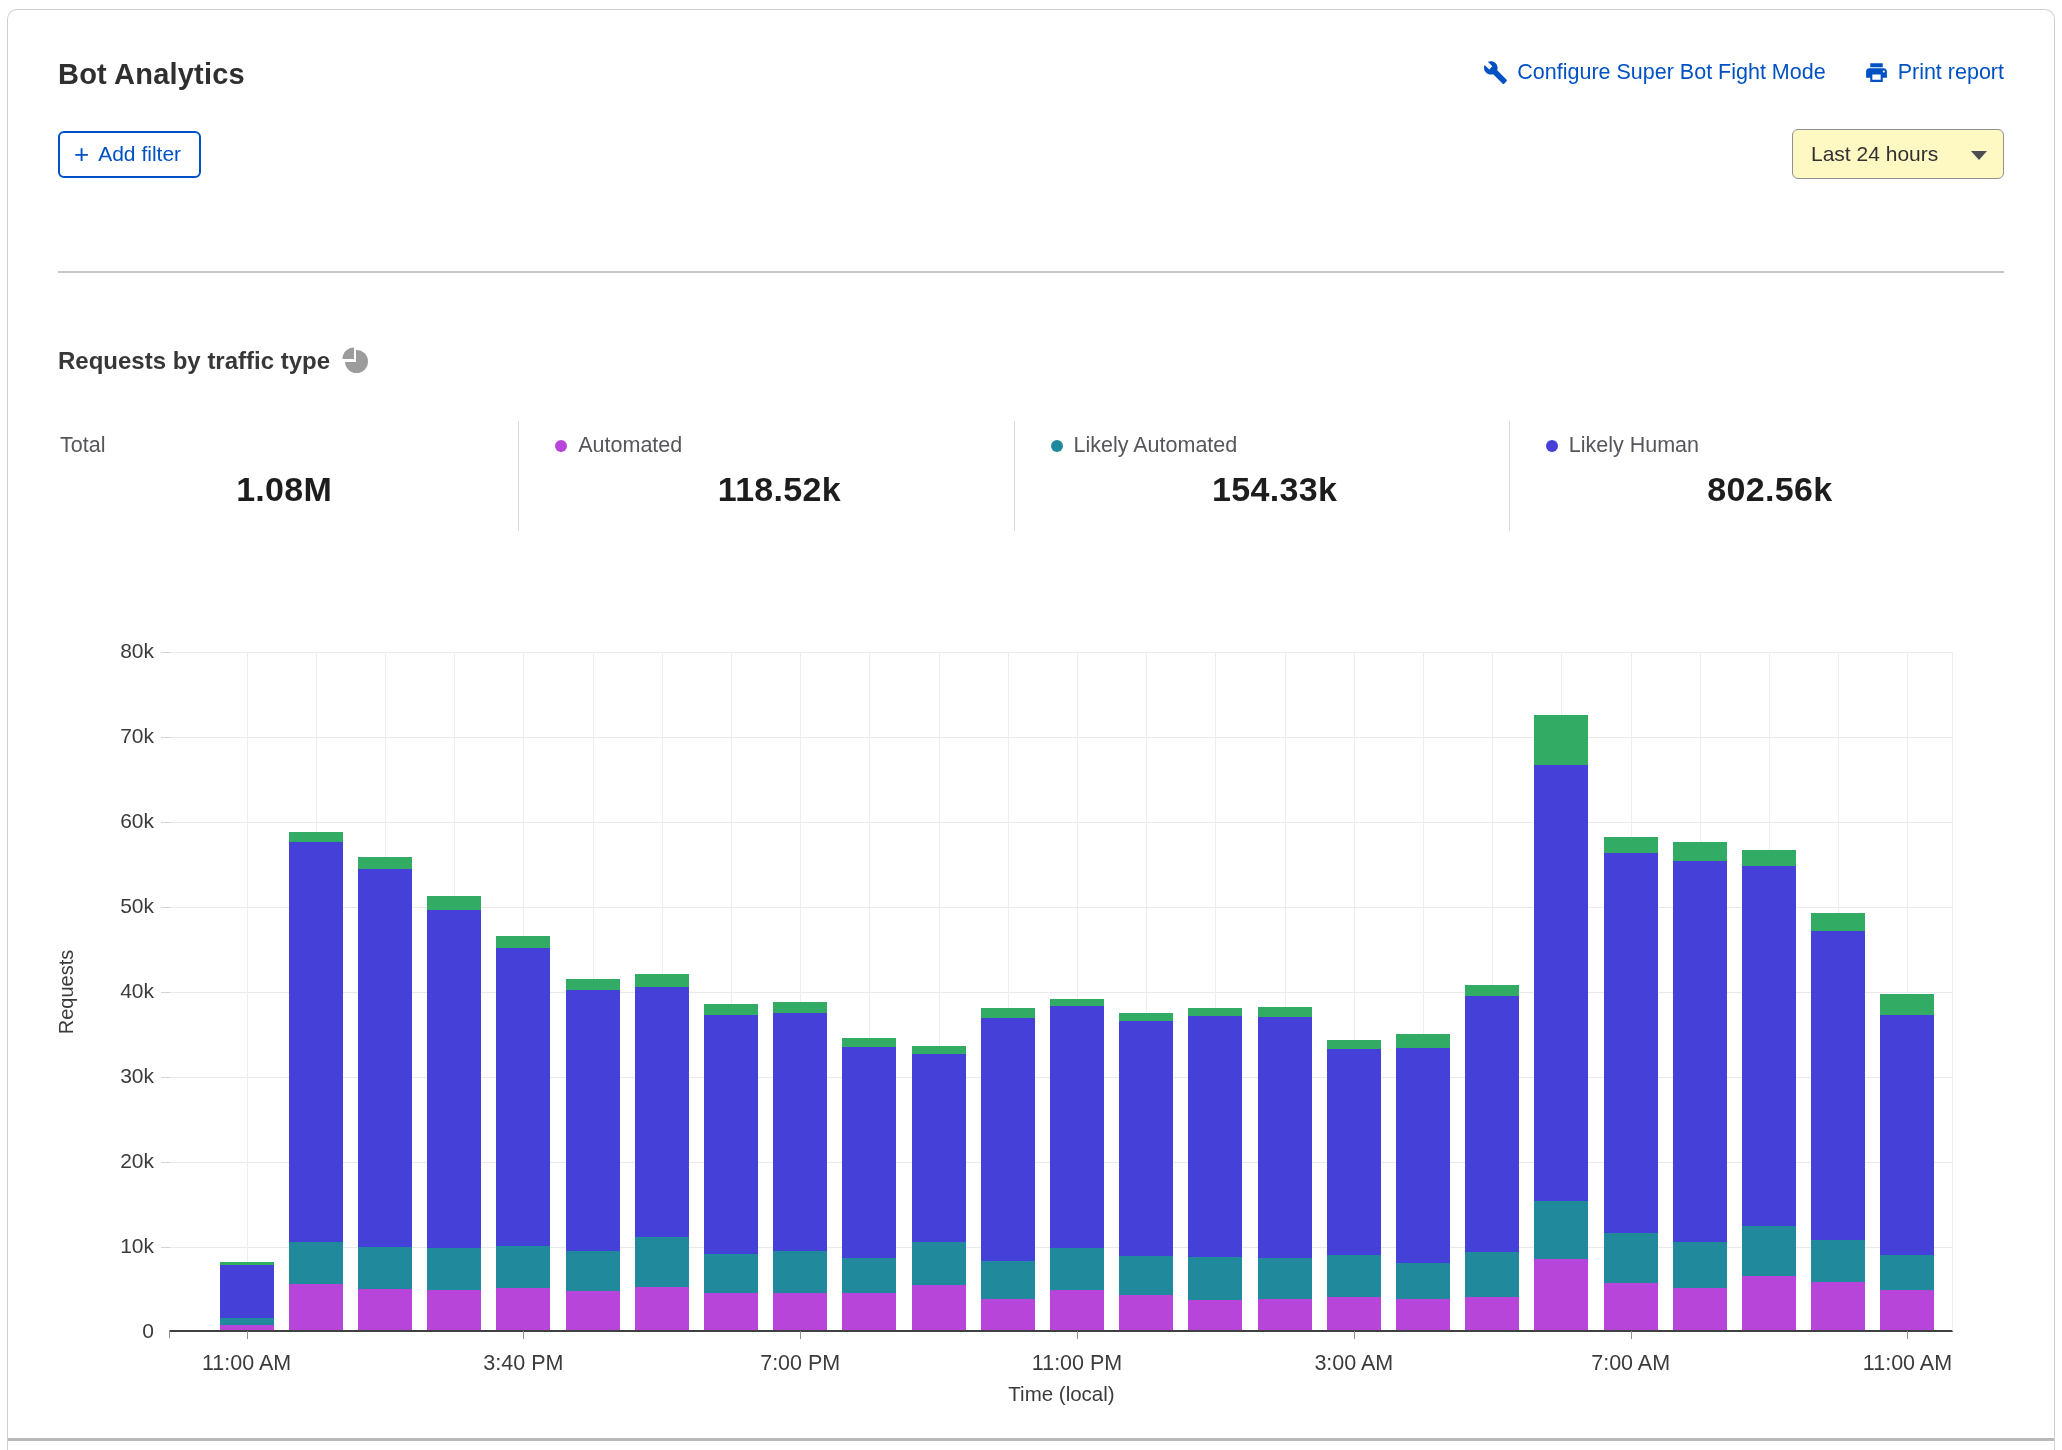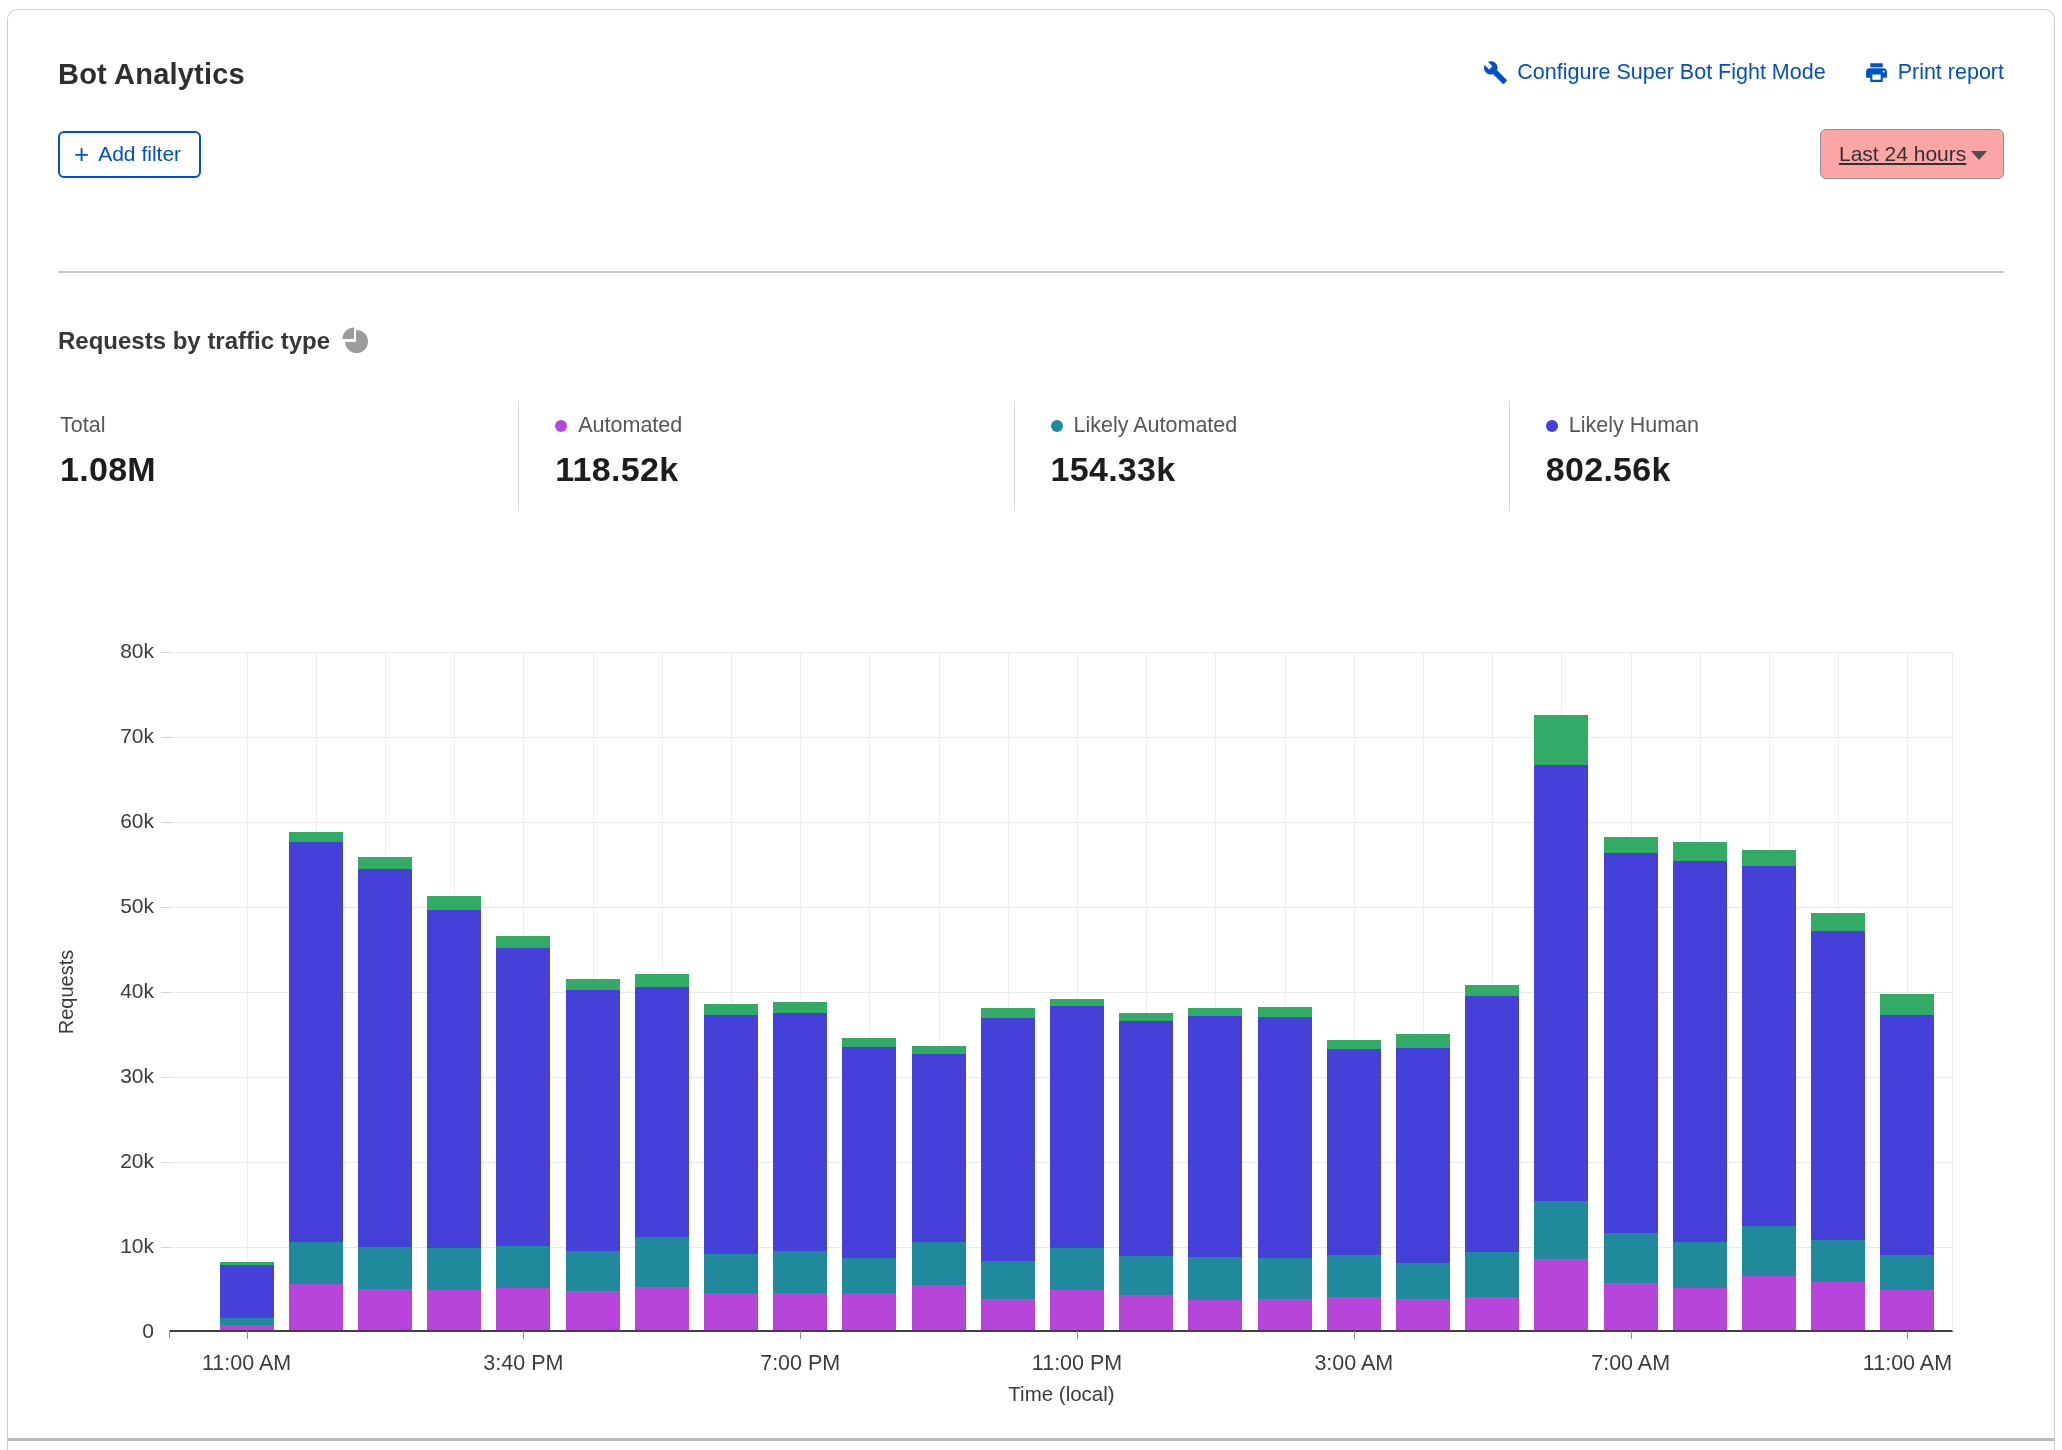--- a/index.html
+++ b/index.html
@@ -13,28 +13,28 @@
   .page-title { font-size:29px; font-weight:700; color:#2f2f2f; letter-spacing:.2px; }
   .header-links { display:flex; gap:38px; align-items:flex-start; padding-top:2px; }
   .hlink { display:flex; align-items:center; gap:9px; color:#0051c3; font-size:21.5px;
     text-decoration:none; cursor:pointer; }
   .hlink svg { width:25px; height:25px; fill:#0051c3; }
   .controls-row { display:flex; justify-content:space-between; align-items:center; margin-top:38px; }
   .add-filter { display:inline-flex; align-items:center; gap:9px; border:2px solid #0051c3;
     border-radius:6px; background:#fff; color:#0051c3; font-size:21px; padding:9px 18px 10px 14px;
     cursor:pointer; font-family:inherit; }
   .plus { font-size:26px; line-height:20px; font-weight:400; }
-  .select-box { position:relative; width:184px; height:50px; border:1px solid #8f8f96;
+  .select-box { position:relative; width:212px; height:50px; border:1px solid #8f8f96;
     border-radius:6px; display:flex; align-items:center; padding:0 18px; font-size:21px;
-    color:#313131; cursor:pointer; background:#fca5a5;text-decoration:underline; }
+    color:#313131; cursor:pointer; background:#fef9c3; }
   .caret { position:absolute; right:16px; top:21px; width:0; height:0;
     border-left:8px solid transparent; border-right:8px solid transparent; border-top:9px solid #4d4d54; }
   .header-divider { margin-top:92px; border-top:2px solid #c6c6c6; }
   
-  .card-body { padding:54px 50px 0 50px; }
+  .card-body { padding:74px 50px 0 50px;text-align:center; }
   .section-header { display:flex; align-items:center; gap:15px; }
   .section-title { font-size:24px; font-weight:700; color:#373737; }
   .pie-icon { position:relative; width:23px; height:23px; display:inline-block; }
   .pie-icon::before { content:""; position:absolute; inset:0; border-radius:50%;
     background:conic-gradient(#9c9c9c 0 270deg, transparent 270deg 360deg); }
   .pie-icon::after { content:""; position:absolute; inset:0; border-radius:50%;
     background:conic-gradient(from 270deg, #9c9c9c 0 90deg, transparent 90deg 360deg);
     transform:translate(-2.5px,-2.5px); }
   
   .stats-row { display:flex; margin-top:46px; }

